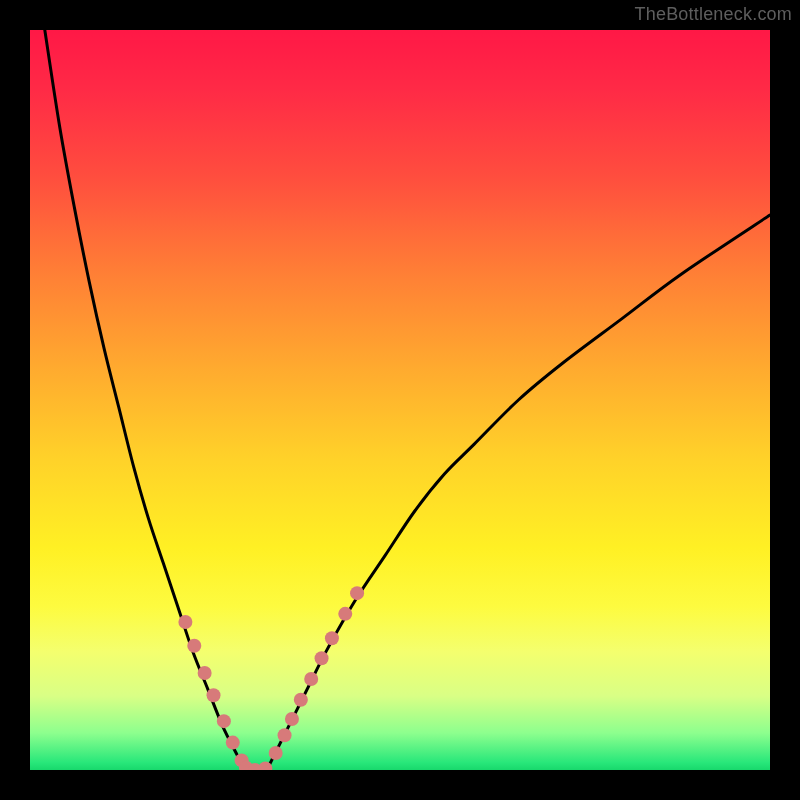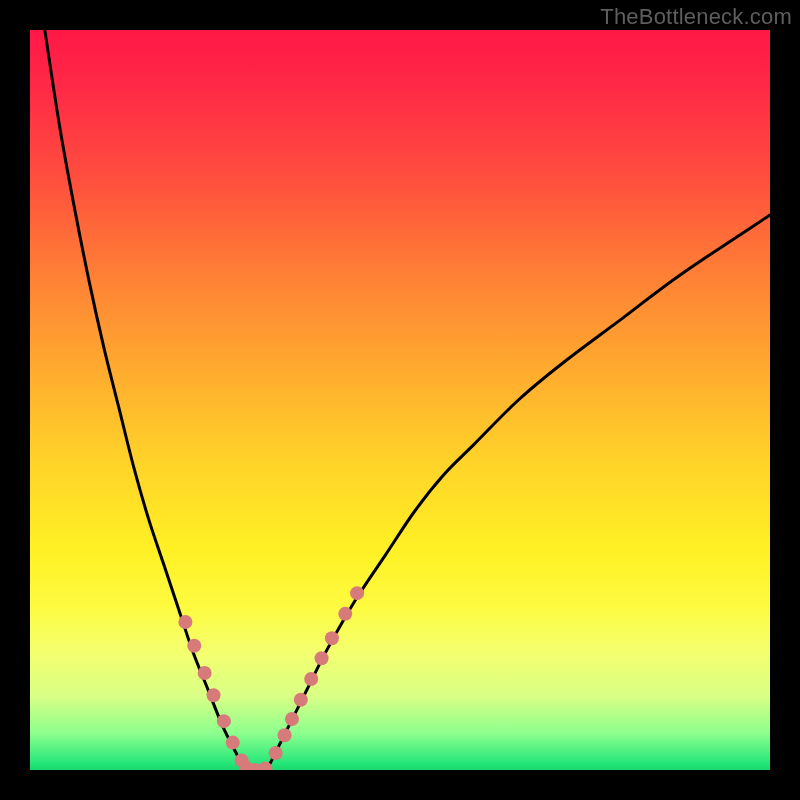--- a/index.html
+++ b/index.html
@@ -49,21 +49,21 @@
     position: absolute;
     inset: 0;
     width: 740px;
     height: 740px;
   }
   .watermark {
     position: absolute;
     top: 4px;
     right: 8px;
     color: #5e5e5e;
-    font-size: 22px;
+    font-size: 18px;
     letter-spacing: 0.2px;
     font-weight: 400;
     user-select: none;
   }
 </style>
 </head>
 <body>
 
 <div class="stage">
   <div class="watermark">TheBottleneck.com</div>

